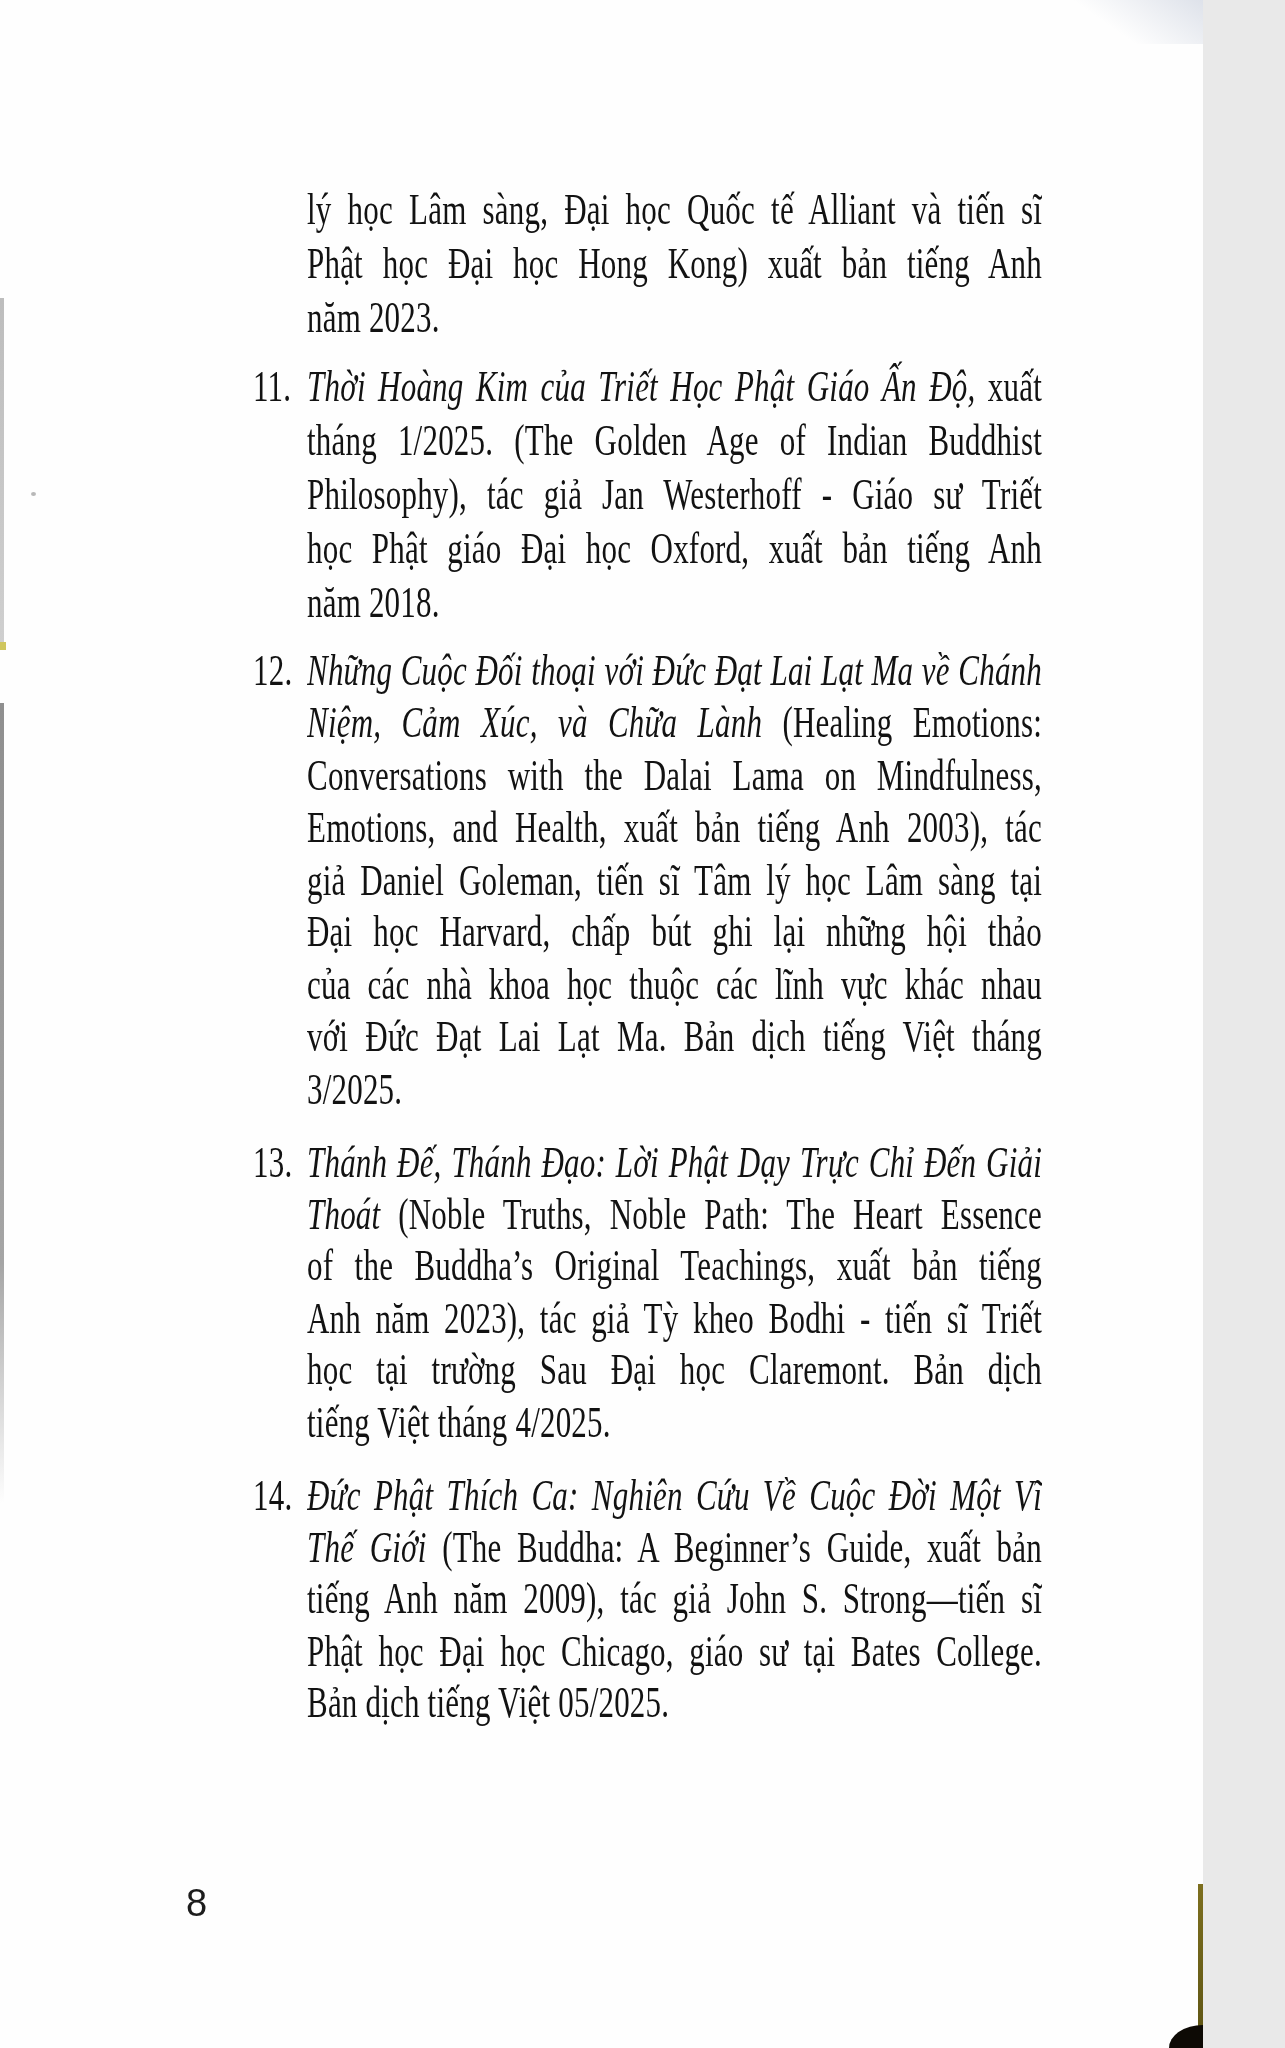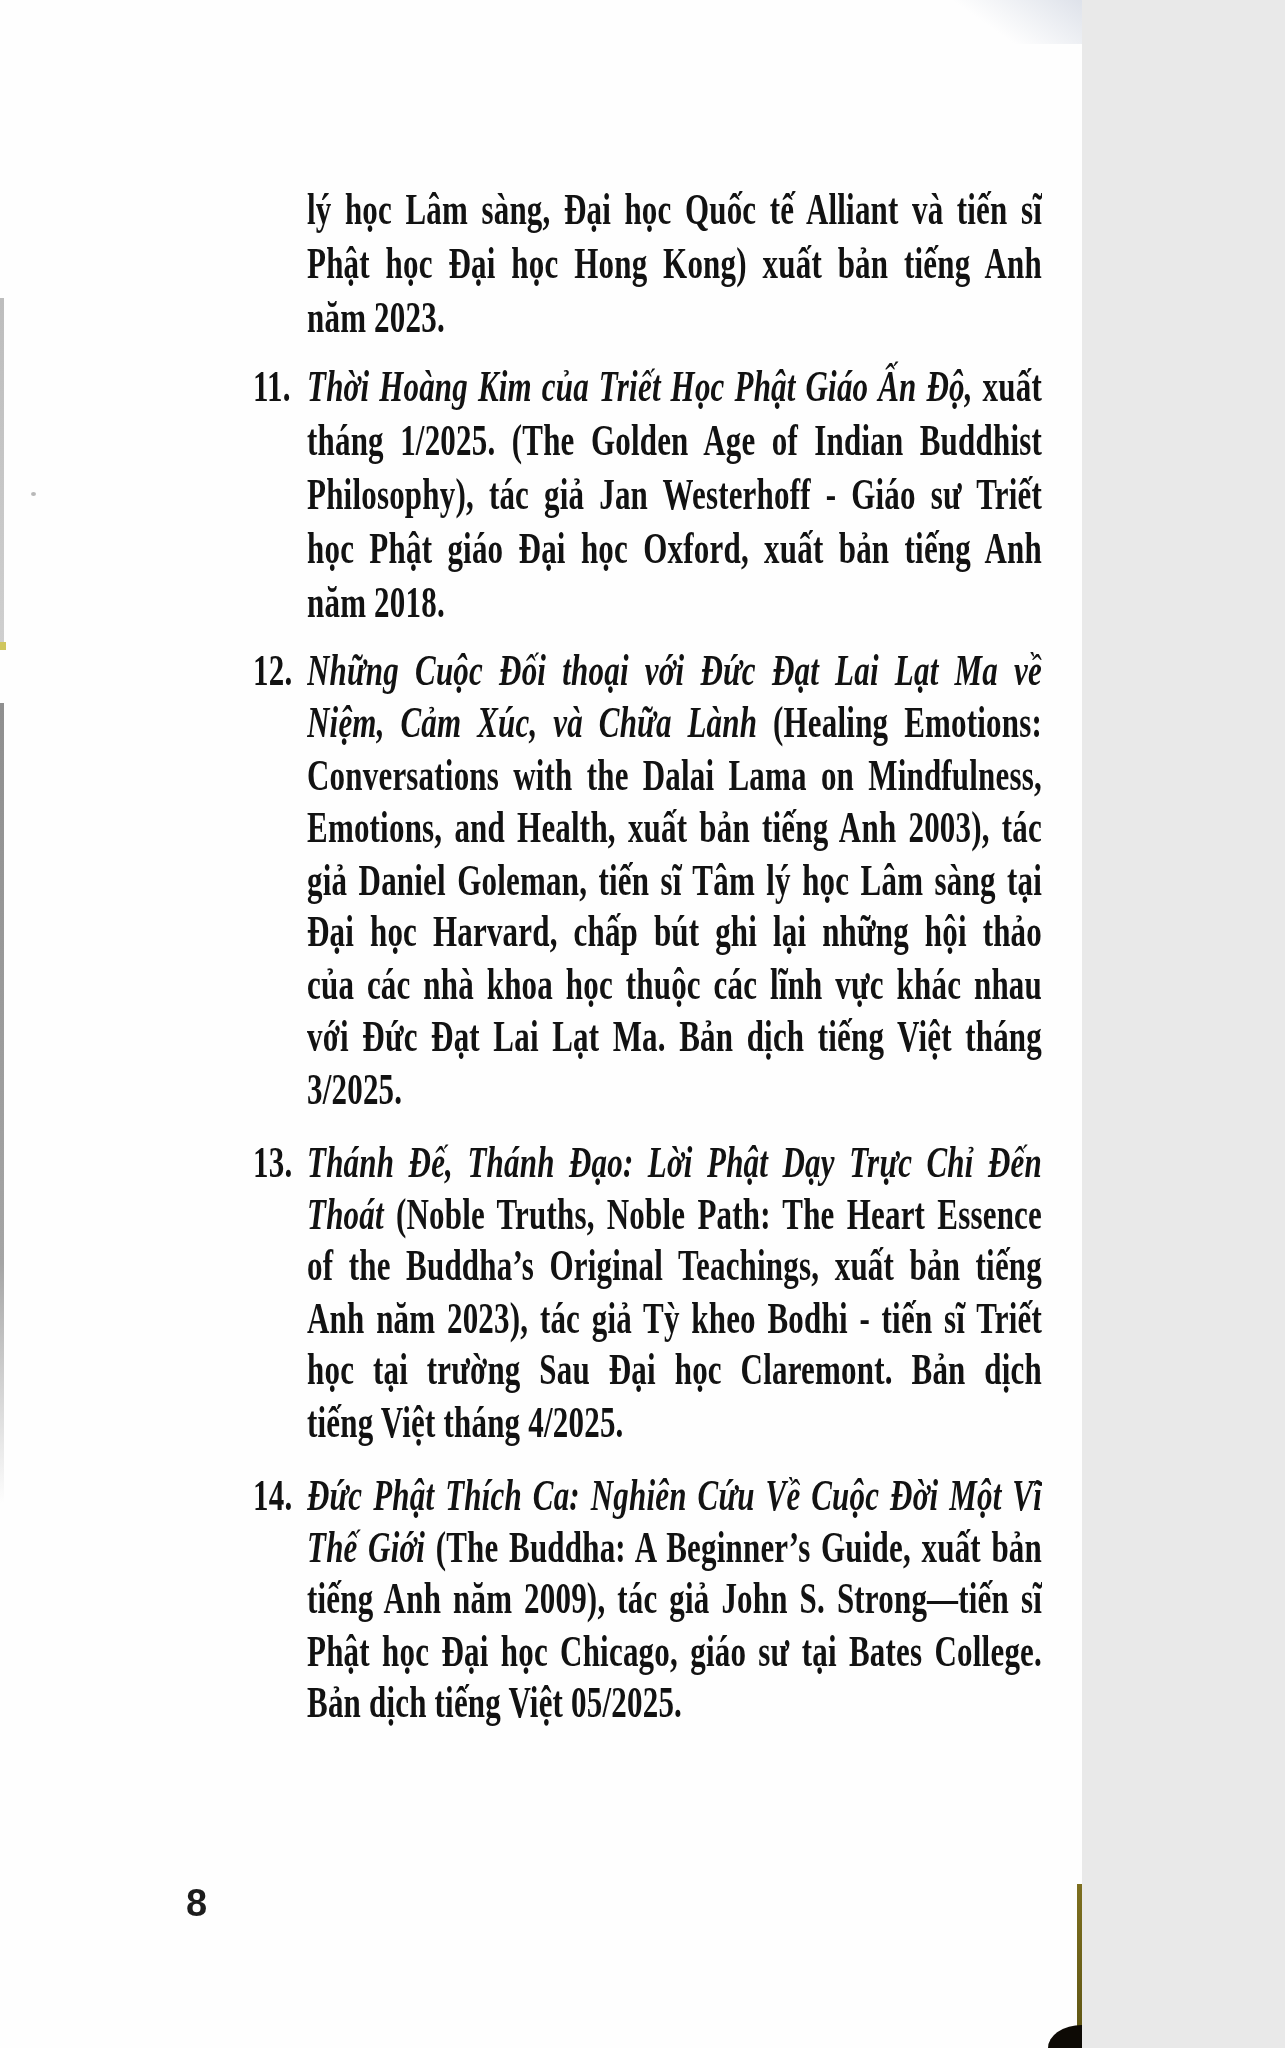--- a/index.html
+++ b/index.html
@@ -1,24 +1,23 @@
 <!DOCTYPE html>
 <html style="--paper-color: #fefefe; --ink-color: #121212; --left-line-color: #bdbdbd; --left-tick-color: #cfc65e; --right-line-color: #7d6f1f; --corner-color: #0d0a05; --top-right-shade: #dee2ea;"><head>
 <meta charset="utf-8">
 <style>
   html, body { margin: 0; padding: 0; background: #e9e9e9; }
   .page {
     position: relative;
-    width: 1082px;
+    width: 1203px;
     height: 2048px;
     background: var(--paper-color, #fefefe);
     overflow: hidden;
     font-family: "Liberation Serif", "DejaVu Serif", serif;
     color: var(--ink-color, #121212);
-    font-weight: bold;
   }
 
   
   .para {
     position: absolute;
     left: 307px;
     width: 735px;
     font-size: 31px;
     transform: scaleY(1.42);
     transform-origin: 0 0;

